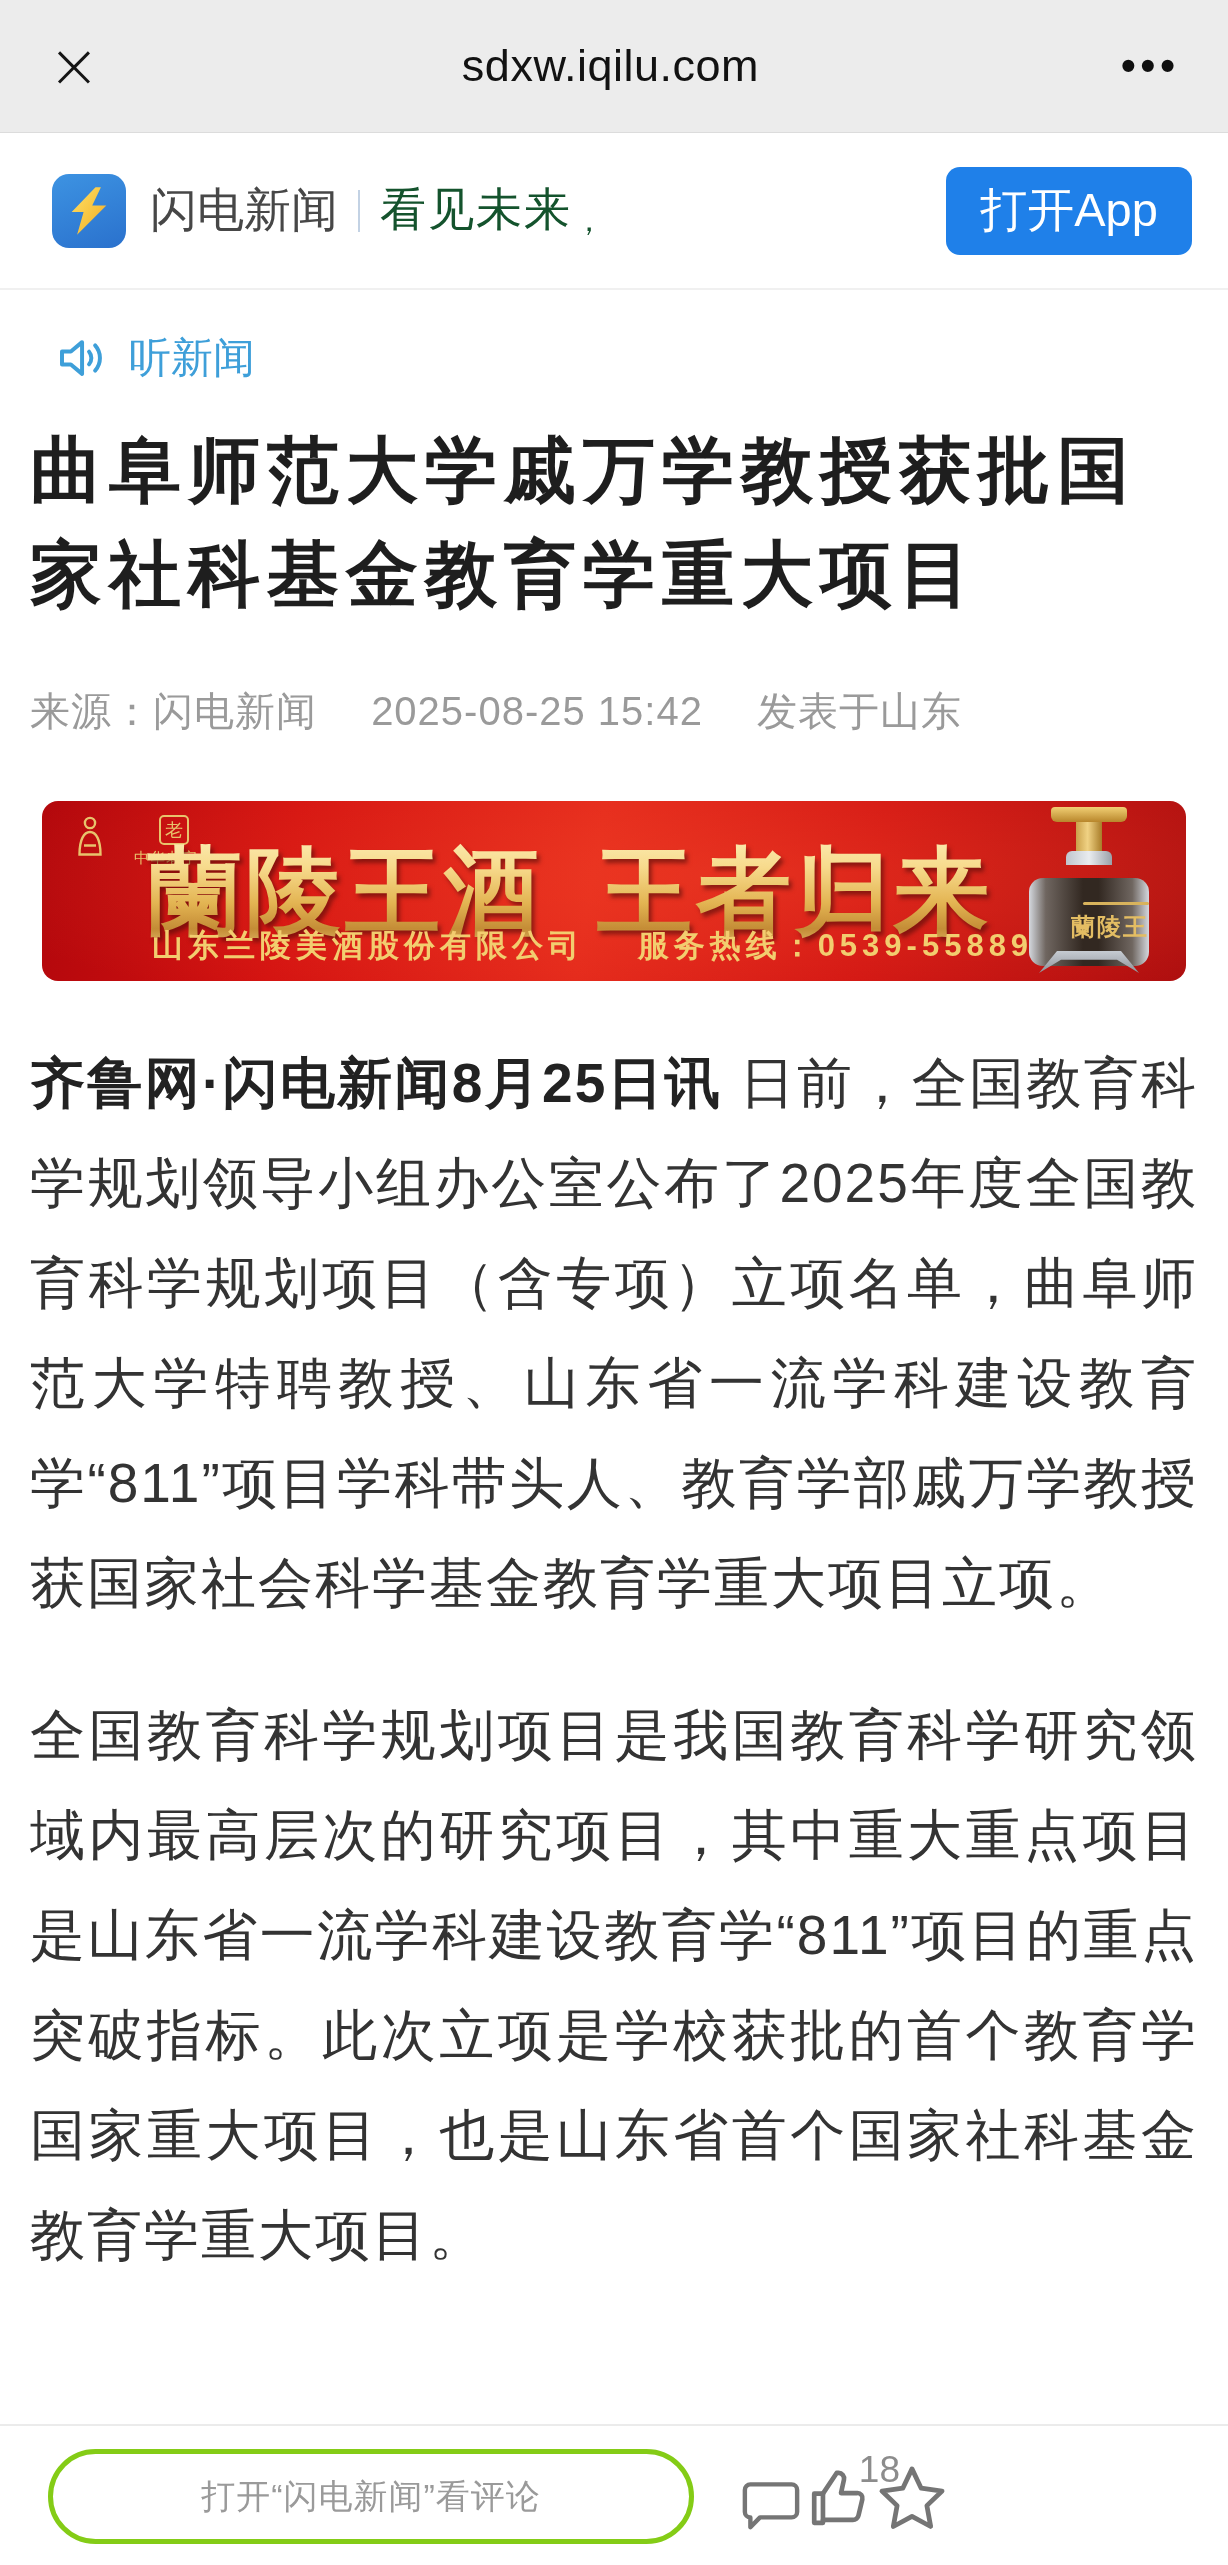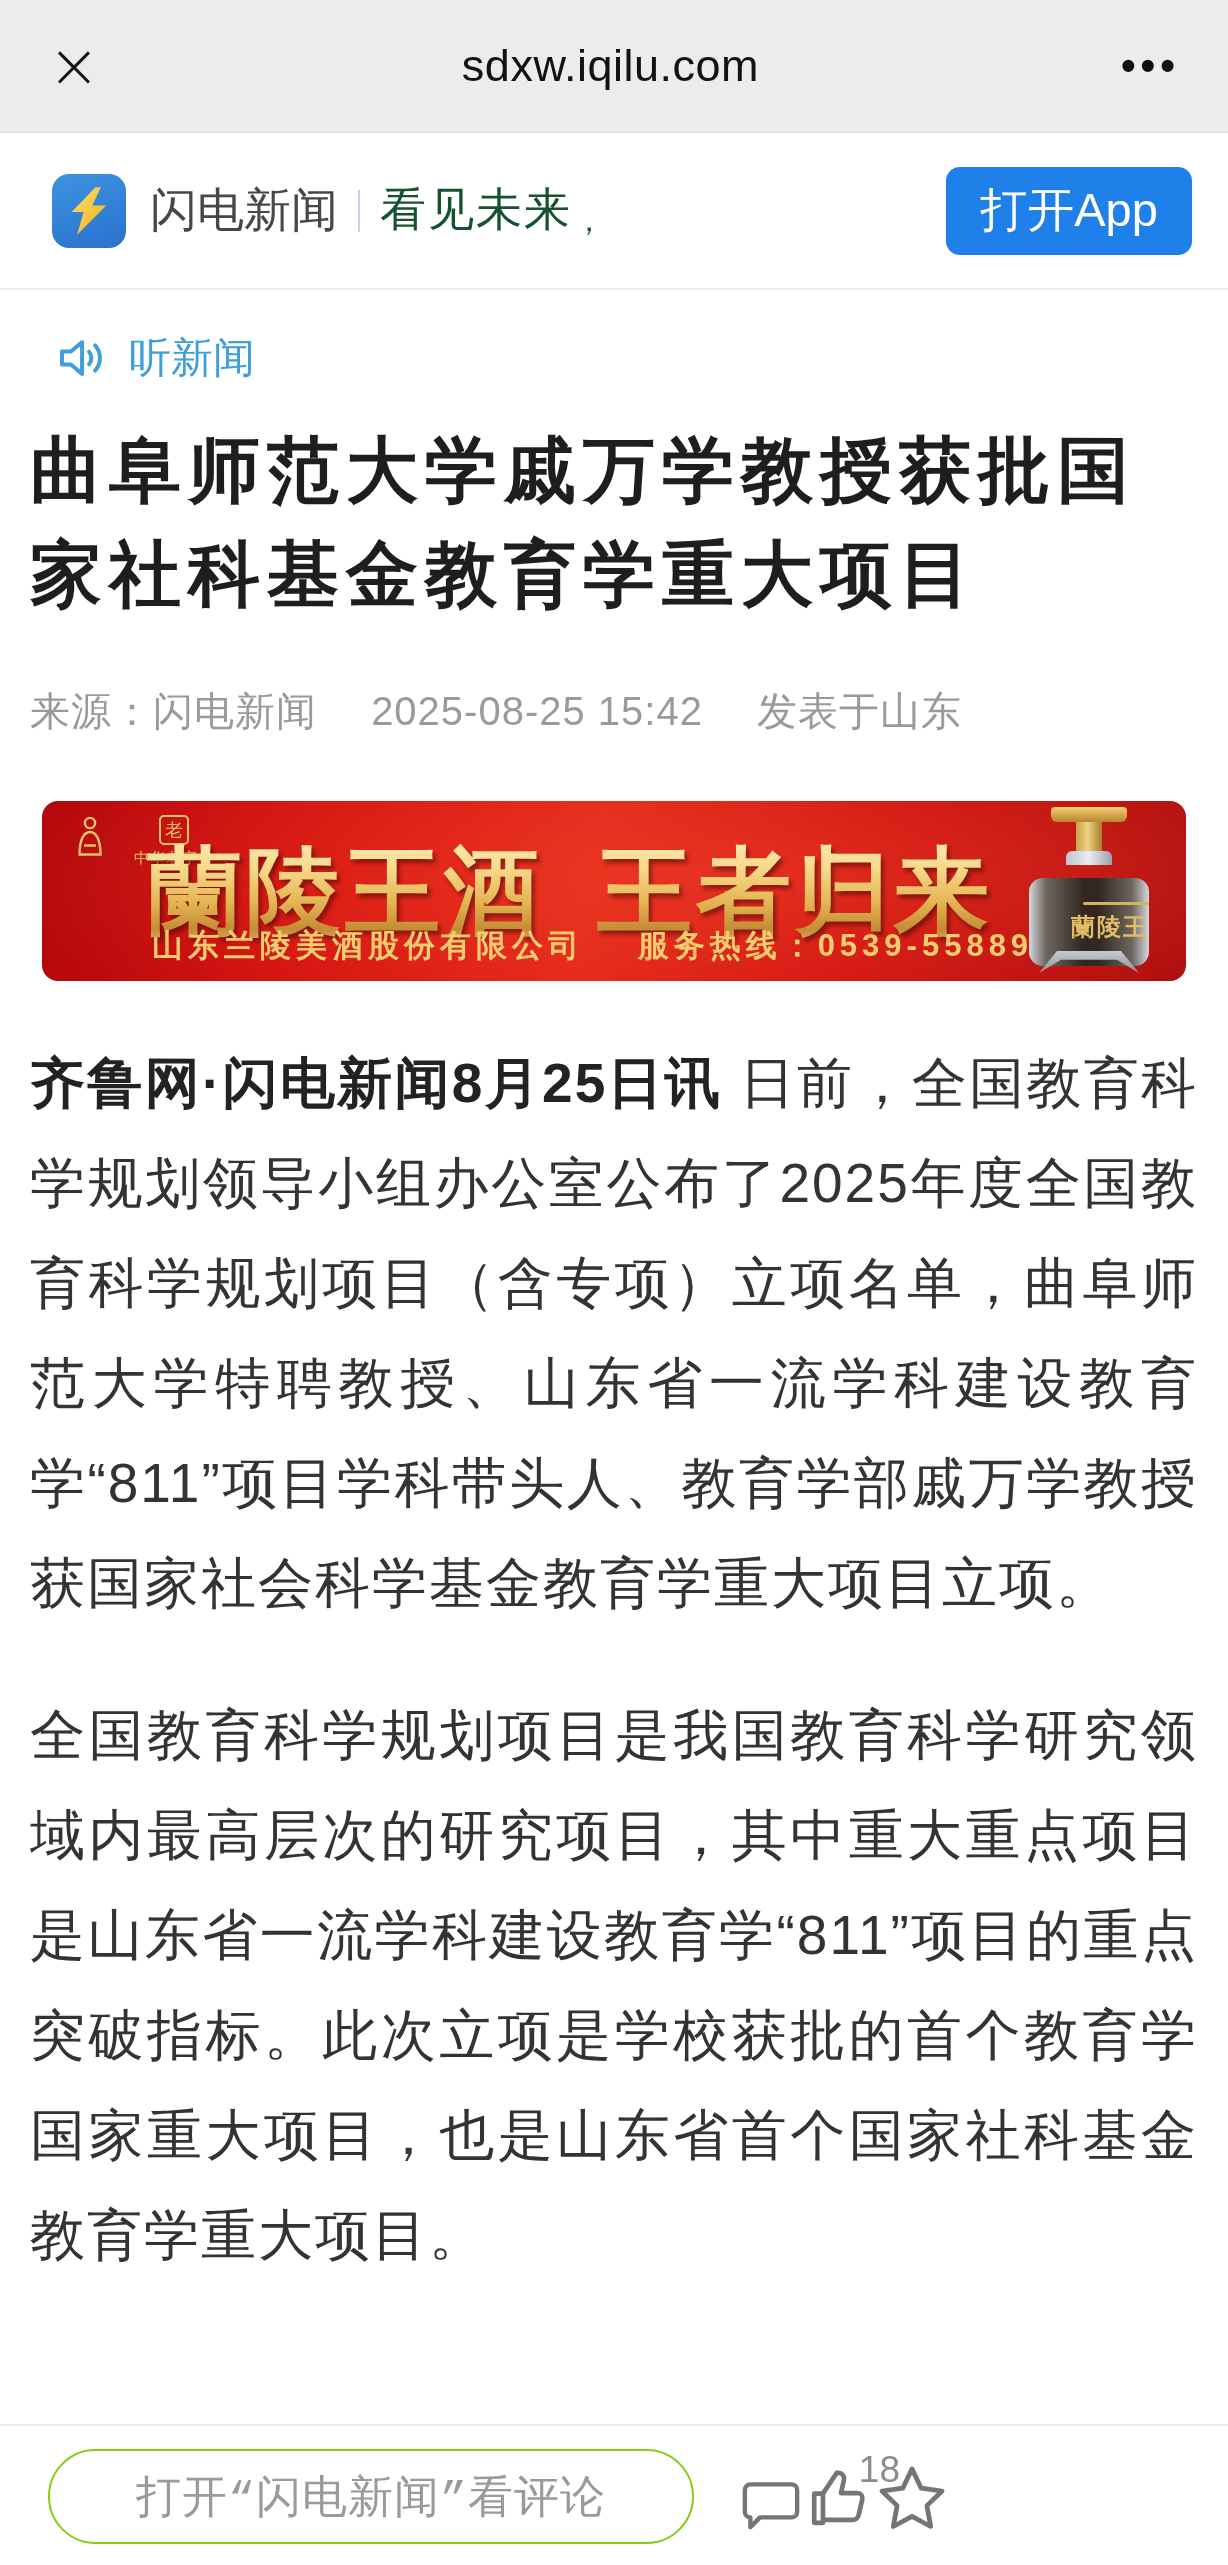--- a/index.html
+++ b/index.html
@@ -139,24 +139,24 @@
   }
   .article-body p b { color:#222; font-weight:700; }
 
   
   .bottom-bar {
     position:absolute; left:0; right:0; bottom:0; height:141px;
     background:#fff; border-top:2px solid #ebebeb;
   }
   .comment-pill {
     position:absolute; left:48px; top:23px; width:646px; height:95px;
-    border:2px solid #84cc16; border-radius:48px; background:#fff; cursor:pointer;
-    font-size:45px; color:#9a9a9a; letter-spacing:1px;
+    border:5px solid #84cc16; border-radius:48px; background:#fff; cursor:pointer;
+    font-size:34px; color:#9a9a9a; letter-spacing:1px;
     display:flex; align-items:center; justify-content:center;
-    font-family:Liberation Mono, monospace;
+    font-family:Liberation Sans, sans-serif;
   }
   .action-icons {
     position:absolute; right:62px; top:18px; width:428px; height:110px;
     display:flex; justify-content:flex-start; align-items:center;
   }
   .action-btn { background:none; border:none; cursor:pointer; position:relative; padding:0; }
   .like-count {
     position:absolute; top:-14px; right:-26px; font-size:37px; color:#8c8c8c;
   }
 </style>

